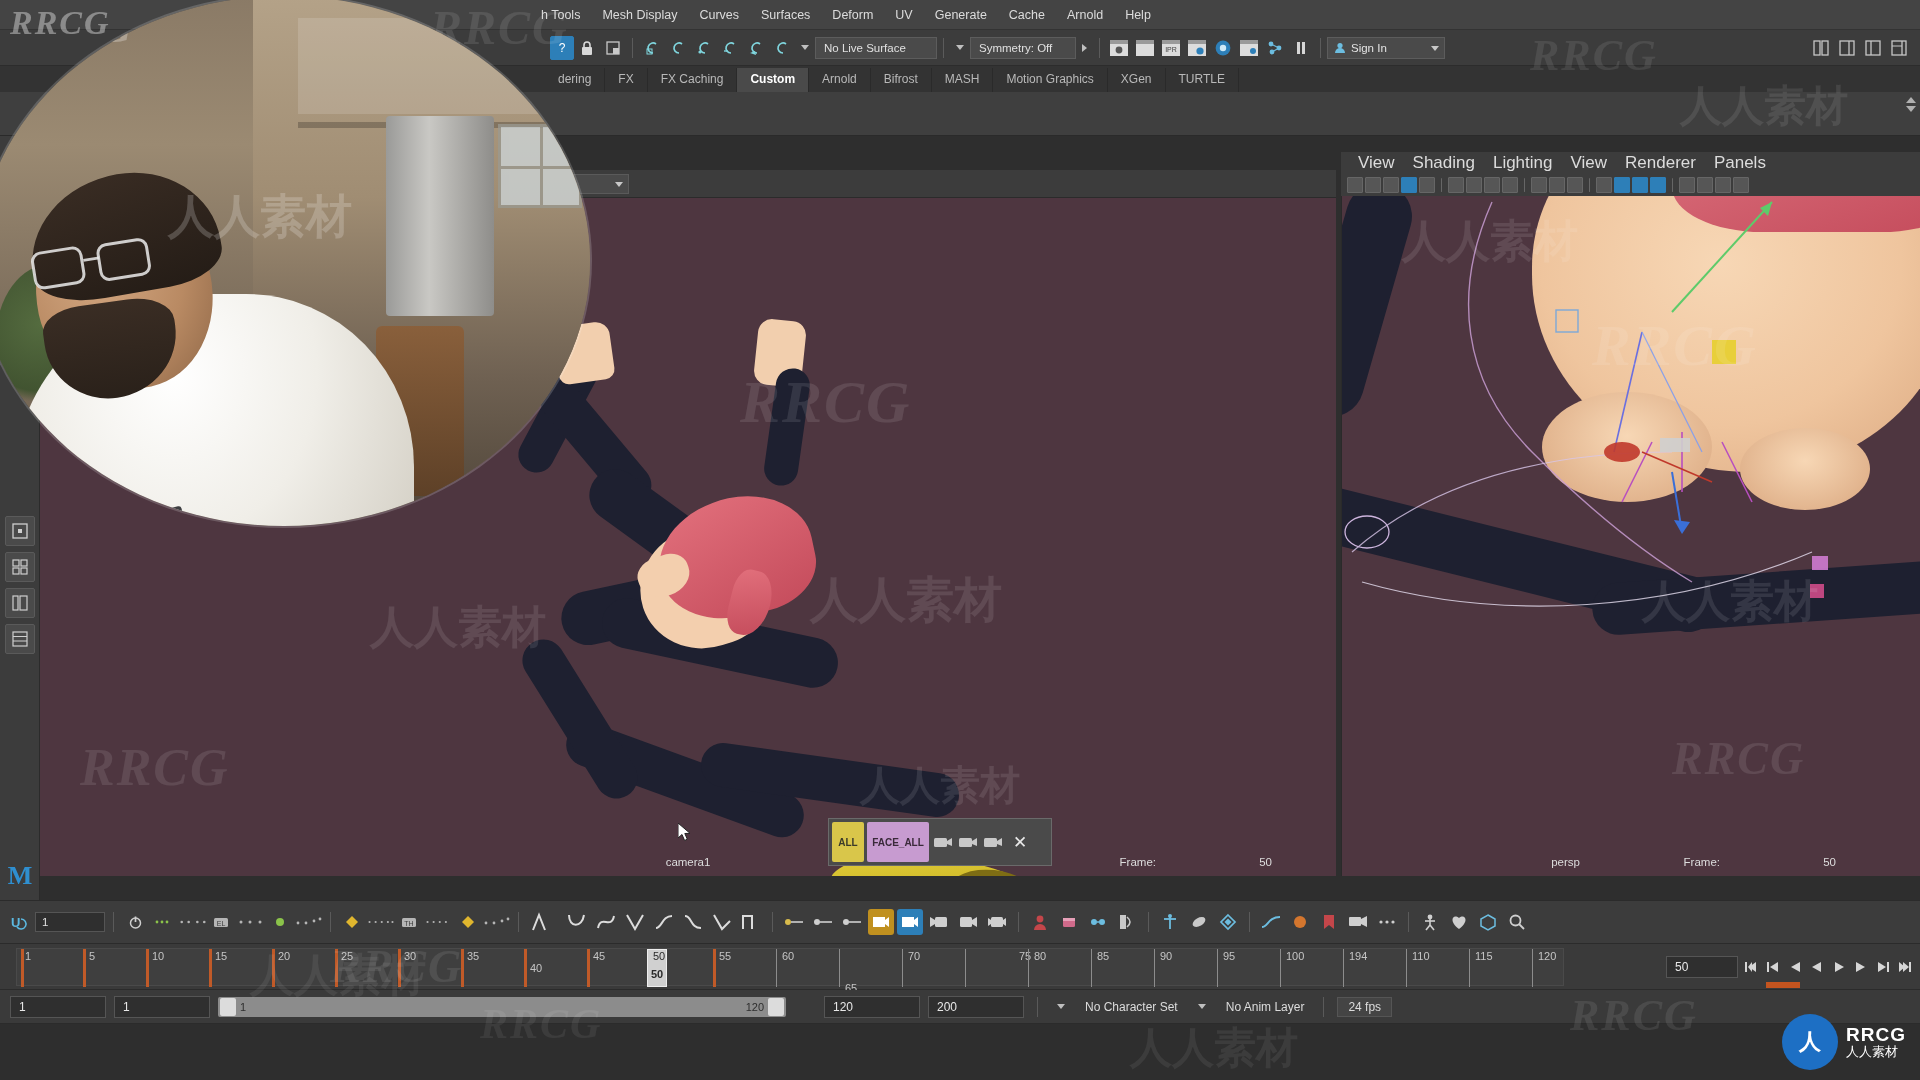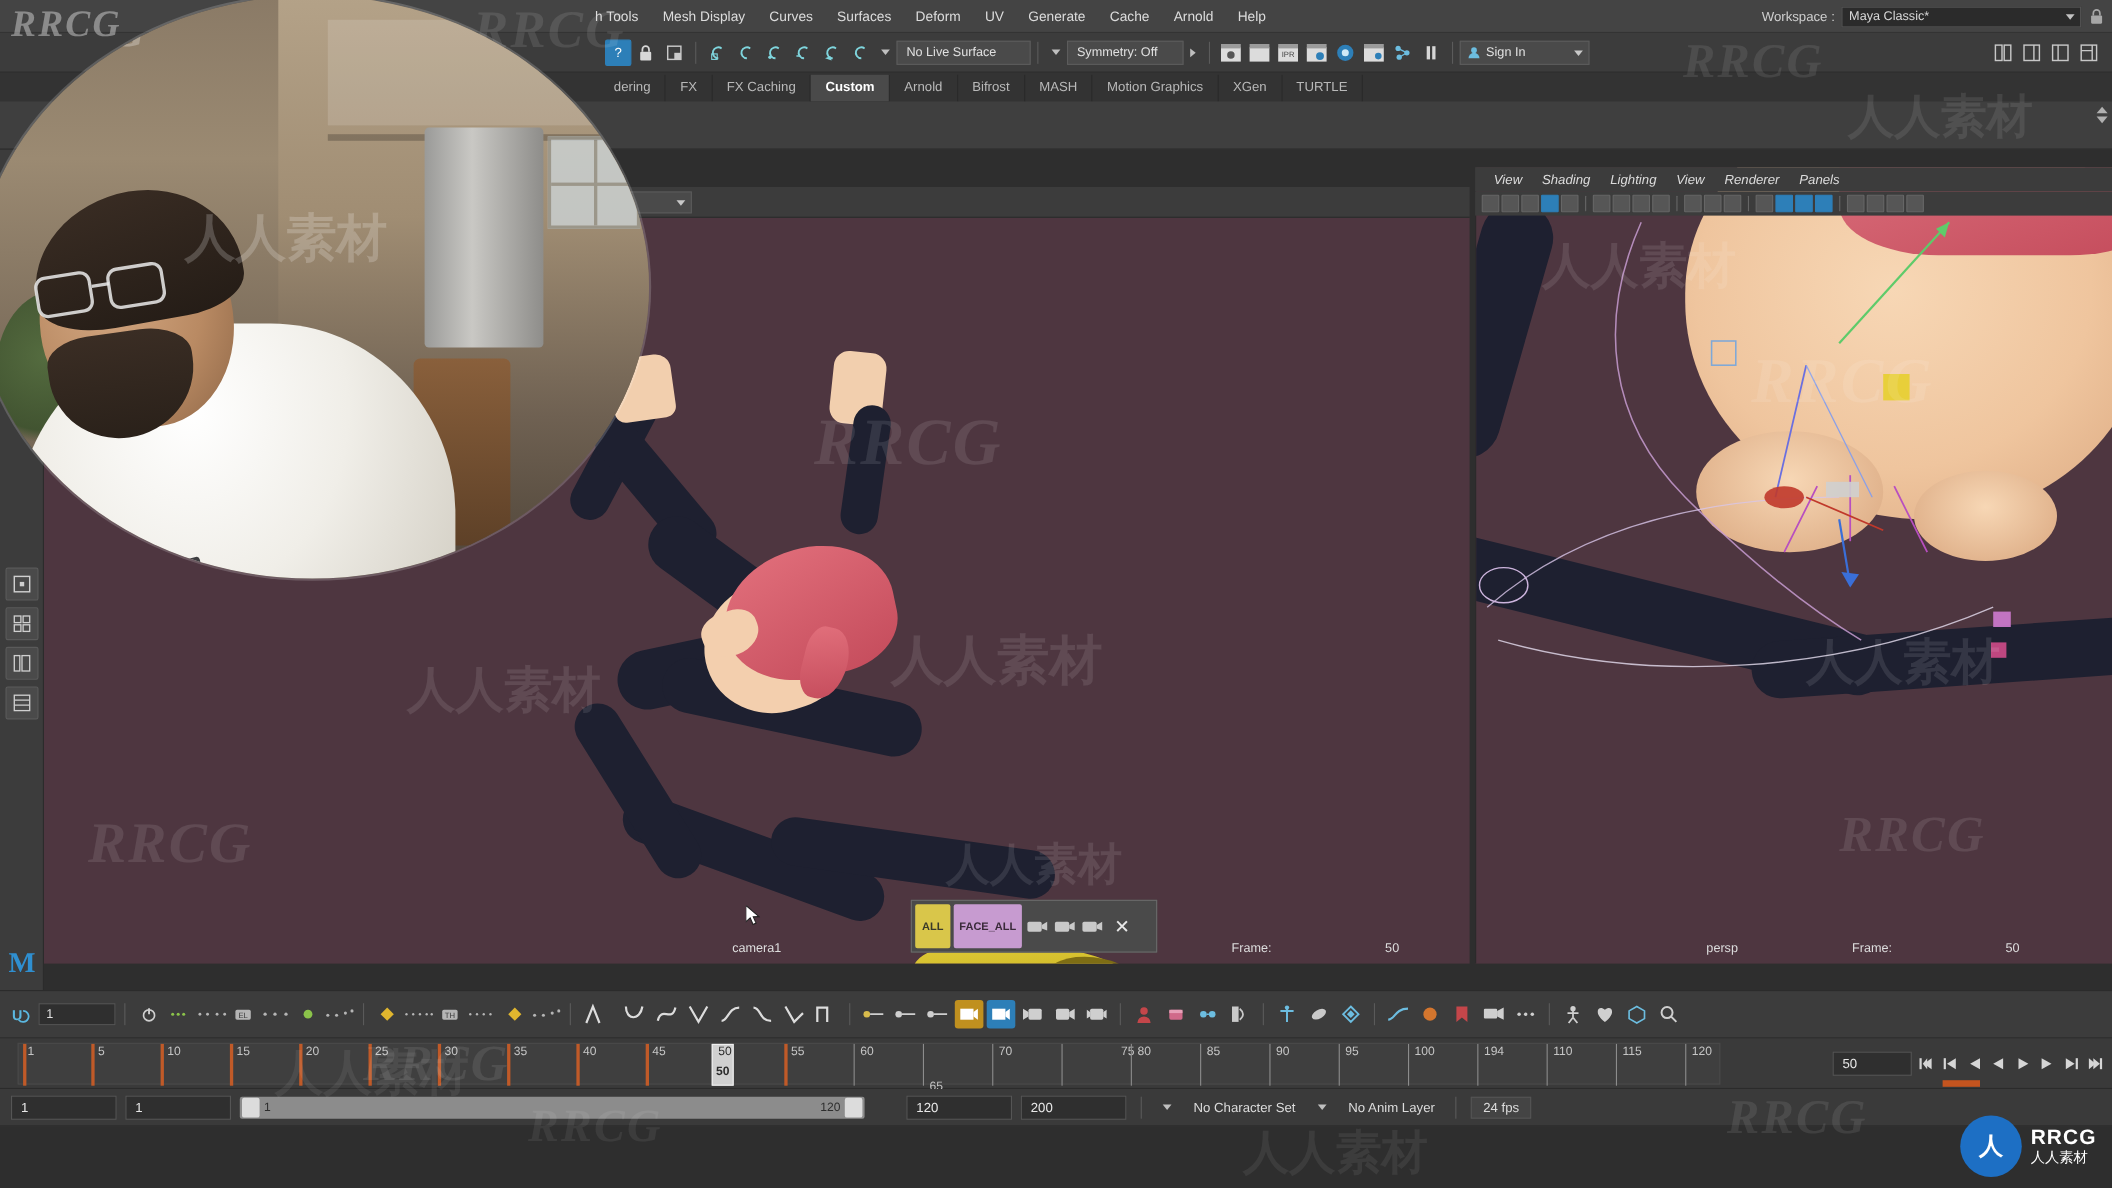--- a/index.html
+++ b/index.html
@@ -124,21 +124,21 @@
     background:#4e3640; overflow:hidden;
   }
   .vp-right{
     position:absolute; left:1341px; top:152px; width:579px; height:724px;
     background:#4e3640; overflow:hidden; border-left:1px solid #2a2a2a;
   }
   .vp-menubar{
     position:absolute; left:1341px; top:152px; width:579px; height:22px;
     background:#3c3c3c; display:flex; align-items:center; padding-left:8px; z-index:6;
   }
-  .vp-menubar .vm{ font-size:12px; color:#dcdcdc; padding:0 9px;font-style:italic; }
+  .vp-menubar .vm{ font-size:17px; color:#dcdcdc; padding:0 9px; }
   .vp-iconbar{
     position:absolute; left:1341px; top:174px; width:579px; height:22px;
     background:#3c3c3c; display:flex; align-items:center; padding-left:6px; gap:2px; z-index:6;
   }
   .vpi{ width:16px;height:16px; background:#565656; border:1px solid #666; border-radius:1px; }
   .vpi.b{ background:#2d7fb8; border-color:#2d7fb8; }
   .vpi.sep{ width:1px;height:14px;background:#666; border:none; margin:0 4px; }
   .vp-cam{ position:absolute; left:50%; transform:translateX(-50%); bottom:8px; font-size:11.5px; color:#ddd; }
   .vp-frame{ position:absolute; right:180px; bottom:8px; font-size:11.5px; color:#ddd; }
   .vp-frameval{ position:absolute; right:64px; bottom:8px; font-size:11.5px; color:#ddd; }
@@ -731,31 +731,20 @@
     <div class="mitem">Mesh Display</div>
     <div class="mitem">Curves</div>
     <div class="mitem">Surfaces</div>
     <div class="mitem">Deform</div>
     <div class="mitem">UV</div>
     <div class="mitem">Generate</div>
     <div class="mitem">Cache</div>
     <div class="mitem">Arnold</div>
     <div class="mitem">Help</div>
 
-    <div class="ws-right">
-      <span class="ws-label">Workspace :</span>
-      <div class="ws-combo">
-        <span>Maya Classic*</span>
-        <span class="arw"></span>
-      </div>
-      <svg class="lock-ic" viewBox="0 0 16 16">
-        <rect x="3" y="7" width="10" height="7.5" rx="1" fill="#c9c9c9"></rect>
-        <path d="M5 7 V5 a3 3 0 0 1 6 0 V7" fill="none" stroke="#c9c9c9" stroke-width="1.5"></path>
-      </svg>
-    </div>
   </div>
 
   <div class="picker">
     <div class="pk-all">ALL</div>
     <div class="pk-face">FACE_ALL</div>
     <div class="pk-ic">
       <svg width="20" height="14" viewBox="0 0 20 14">
           <rect x="1" y="3" width="13" height="9" rx="1.5" fill="#c9c9c9"></rect>
           <polygon points="14,6 19,3 19,11 14,9" fill="#c9c9c9"></polygon>
         </svg>
@@ -1109,21 +1098,21 @@
       <div class="tl-lbl" style="left:198px;">15</div>
       <div class="tl-tick key" style="left:255px;"></div>
       <div class="tl-lbl" style="left:261px;">20</div>
       <div class="tl-tick key" style="left:318px;"></div>
       <div class="tl-lbl" style="left:324px;">25</div>
       <div class="tl-tick key" style="left:381px;"></div>
       <div class="tl-lbl" style="left:387px;">30</div>
       <div class="tl-tick key" style="left:444px;"></div>
       <div class="tl-lbl" style="left:450px;">35</div>
       <div class="tl-tick key" style="left:507px;"></div>
-      <div class="tl-lbl" style="left:513px;">40</div>
+      <div class="tl-lbl" style="left:513px;margin-top:12px;">40</div>
       <div class="tl-tick key" style="left:570px;"></div>
       <div class="tl-lbl" style="left:576px;">45</div>
       <div class="tl-cursor" style="left:630px;"></div>
       <div class="tl-lbl" style="left:636px;z-index:4;color:#2b2b2b;">50</div>
       <div class="tl-cursor-lbl" style="left:634px;z-index:4;">50</div>
       <div class="tl-tick key" style="left:696px;"></div>
       <div class="tl-lbl" style="left:702px;">55</div>
       <div class="tl-tick" style="left:759px;"></div>
       <div class="tl-lbl" style="left:765px;">60</div>
       <div class="tl-tick" style="left:822px;"></div>

